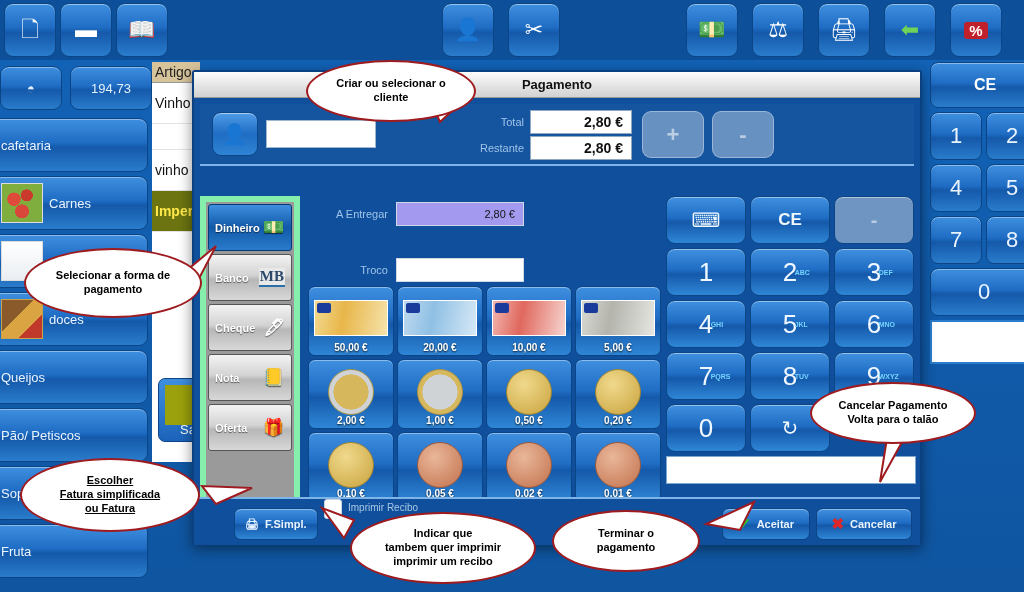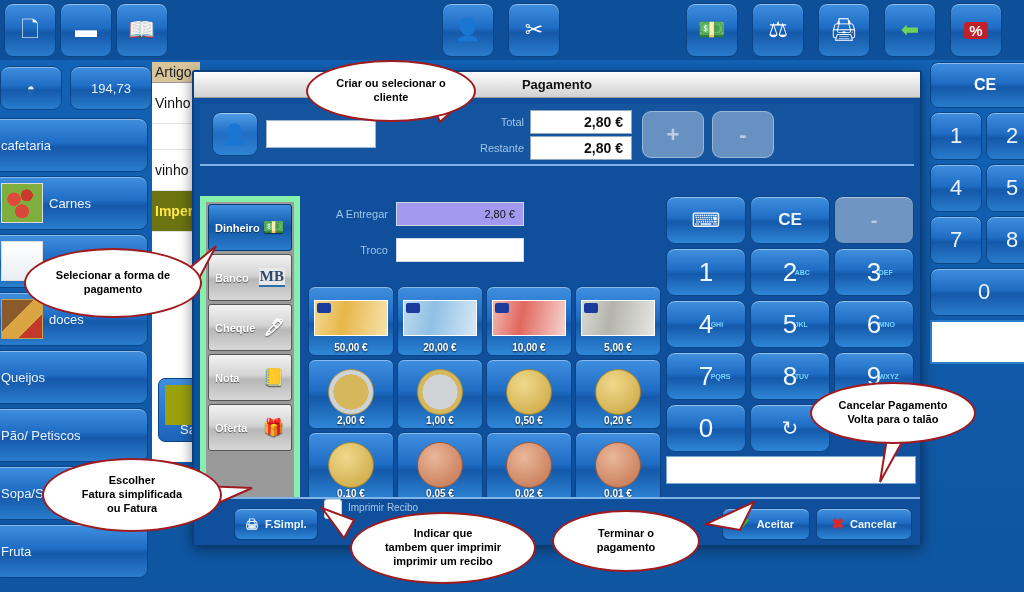--- a/index.html
+++ b/index.html
@@ -341,21 +341,21 @@
       <div class="meth">
         <span>Oferta</span>
         <span class="mi">🎁</span>
       </div>
     </div>
 
     <div class="field-row" style="left:114px; top:104px;">
       <span class="field-lbl">A Entregar</span>
       <span class="field-in lav">2,80 €</span>
     </div>
-    <div class="field-row" style="left:114px; top:140px;justify-content:flex-end;">
+    <div class="field-row" style="left:114px; top:160px;justify-content:flex-end;">
       <span class="field-lbl">Troco</span>
       <span class="field-in"></span>
     </div>
 
     <div id="money">
       <div class="mcell">
           <div class="note n50">
             <i class="eu"></i>
           </div>
           <span class="mlabel">50,00 €</span>
@@ -528,21 +528,21 @@
 
 <div class="callout" style="left:24px; top:248px; width:178px; height:70px;">
   <span>Selecionar a forma de pagamento</span>
 </div>
 
 <div class="callout" style="left:810px; top:382px; width:166px; height:62px; white-space:pre-line;">
   <span>Cancelar Pagamento
 Volta para o talão</span>
 </div>
 
-<div class="callout" style="left:42px; top:458px; width:180px; height:74px; white-space:pre-line;">
+<div class="callout" style="left:20px; top:458px; width:180px; height:74px; white-space:pre-line;text-decoration:underline;">
   <span>Escolher
 Fatura simplificada
 ou Fatura</span>
 </div>
 
 <div class="callout" style="left:350px; top:512px; width:186px; height:72px; white-space:pre-line;">
   <span>Indicar que
 tambem quer imprimir
 imprimir um recibo</span>
 </div>

